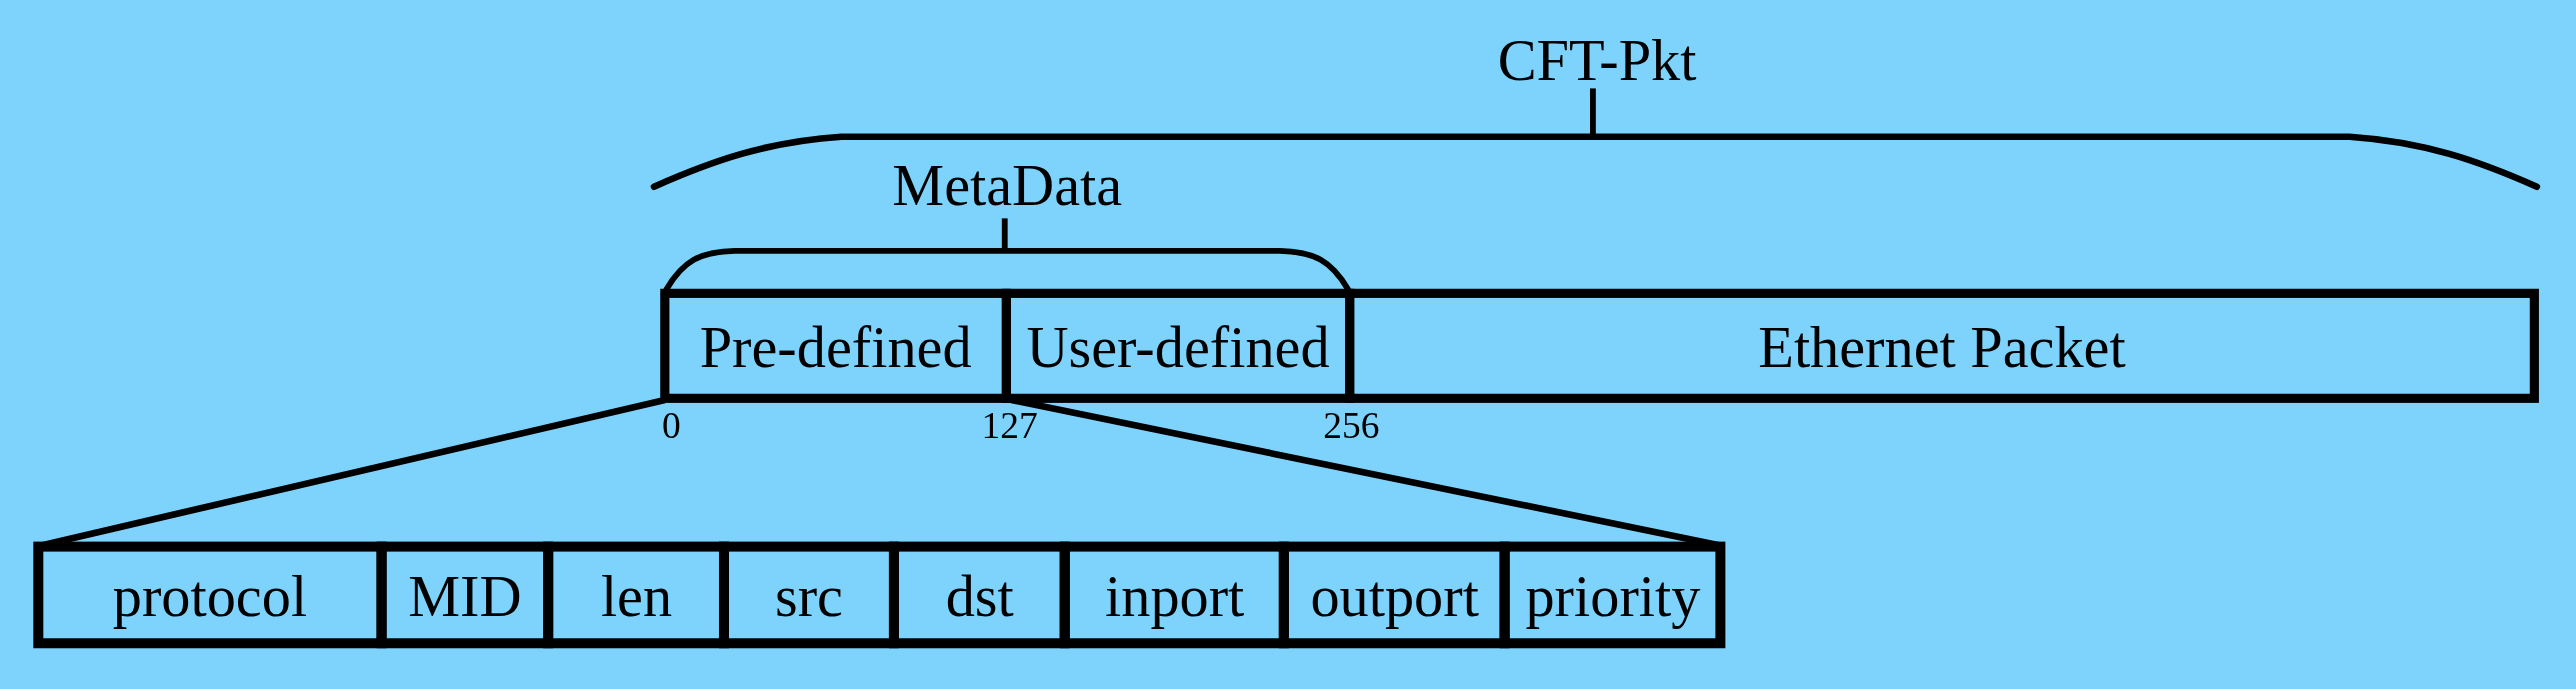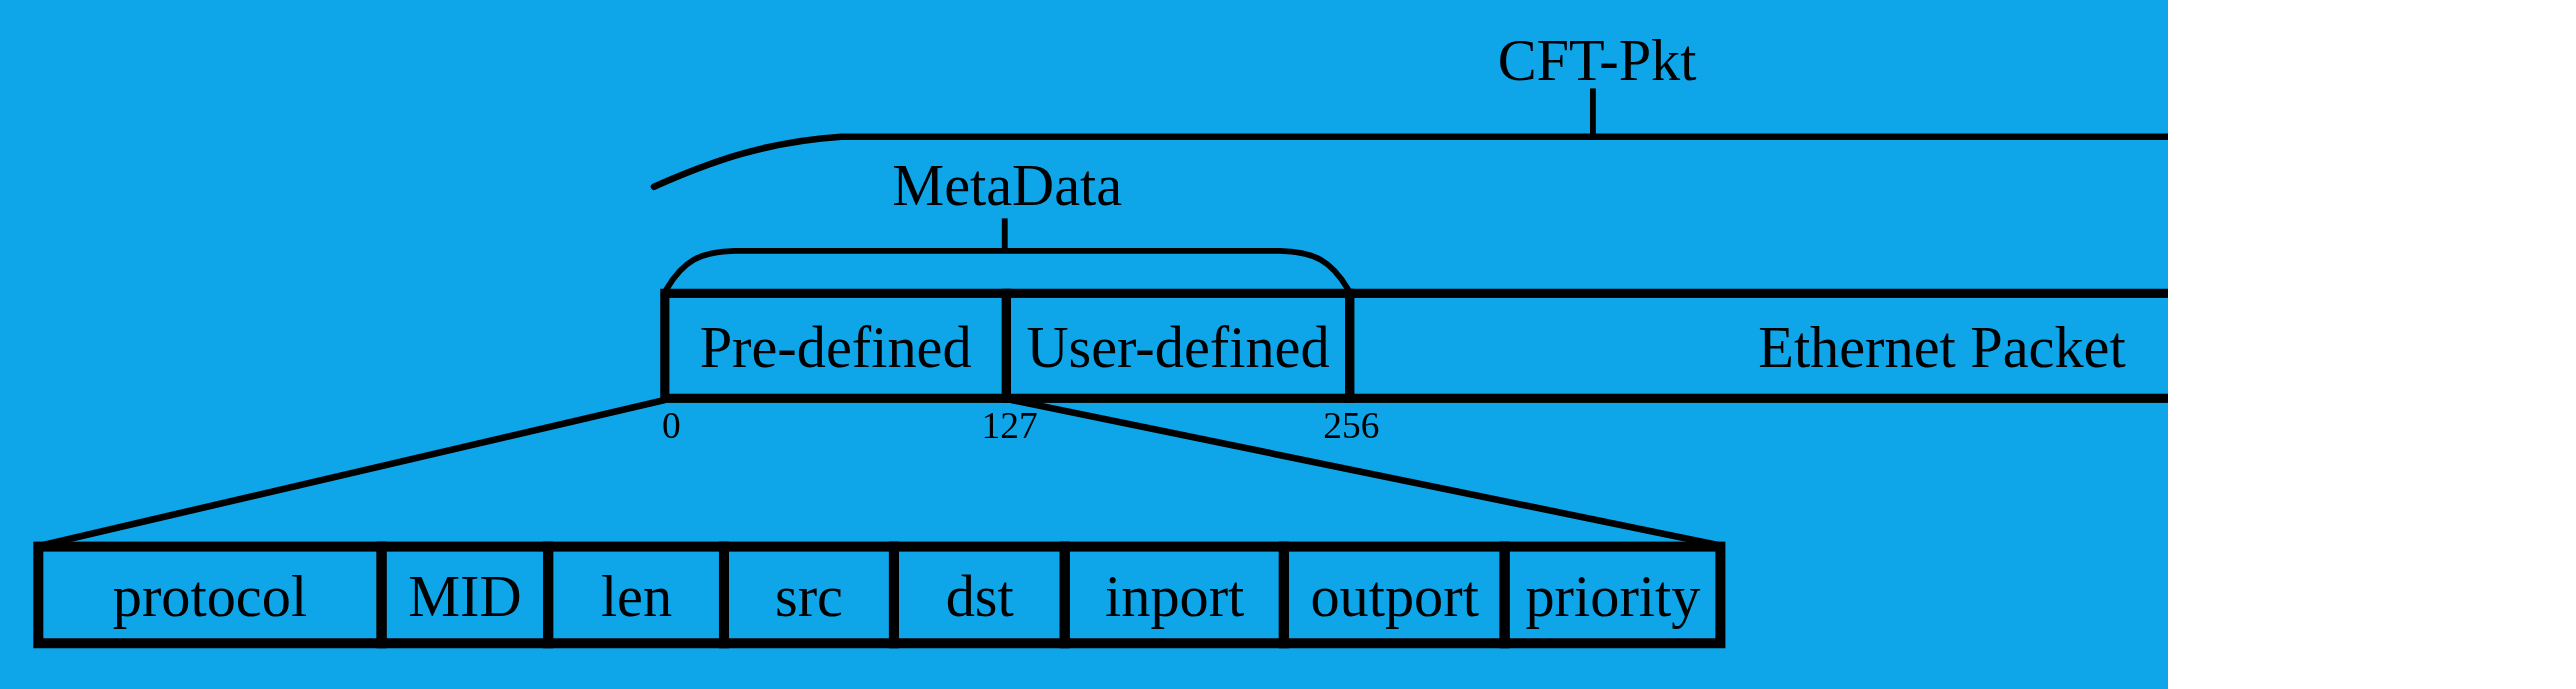--- a/index.html
+++ b/index.html
@@ -1,23 +1,23 @@
 <!DOCTYPE html>
 <html style="font-size:13.3px"><head>
 <meta charset="utf-8">
 <style>
   html, body {
     margin: 0;
     padding: 0;
     background: #ffffff;
   }
   .diagram-wrap {
-    width: 2168px;
+    width: 2576px;
     height: 690px;
-    background: #0ea5e9;
+    background: #7dd3fc;
     overflow: hidden;
   }
   svg {
     display: block;
     width: 2576px;
     height: 690px;
   }
   text {
     font-family: "Liberation Serif", "DejaVu Serif", serif;
     fill: #000000;

